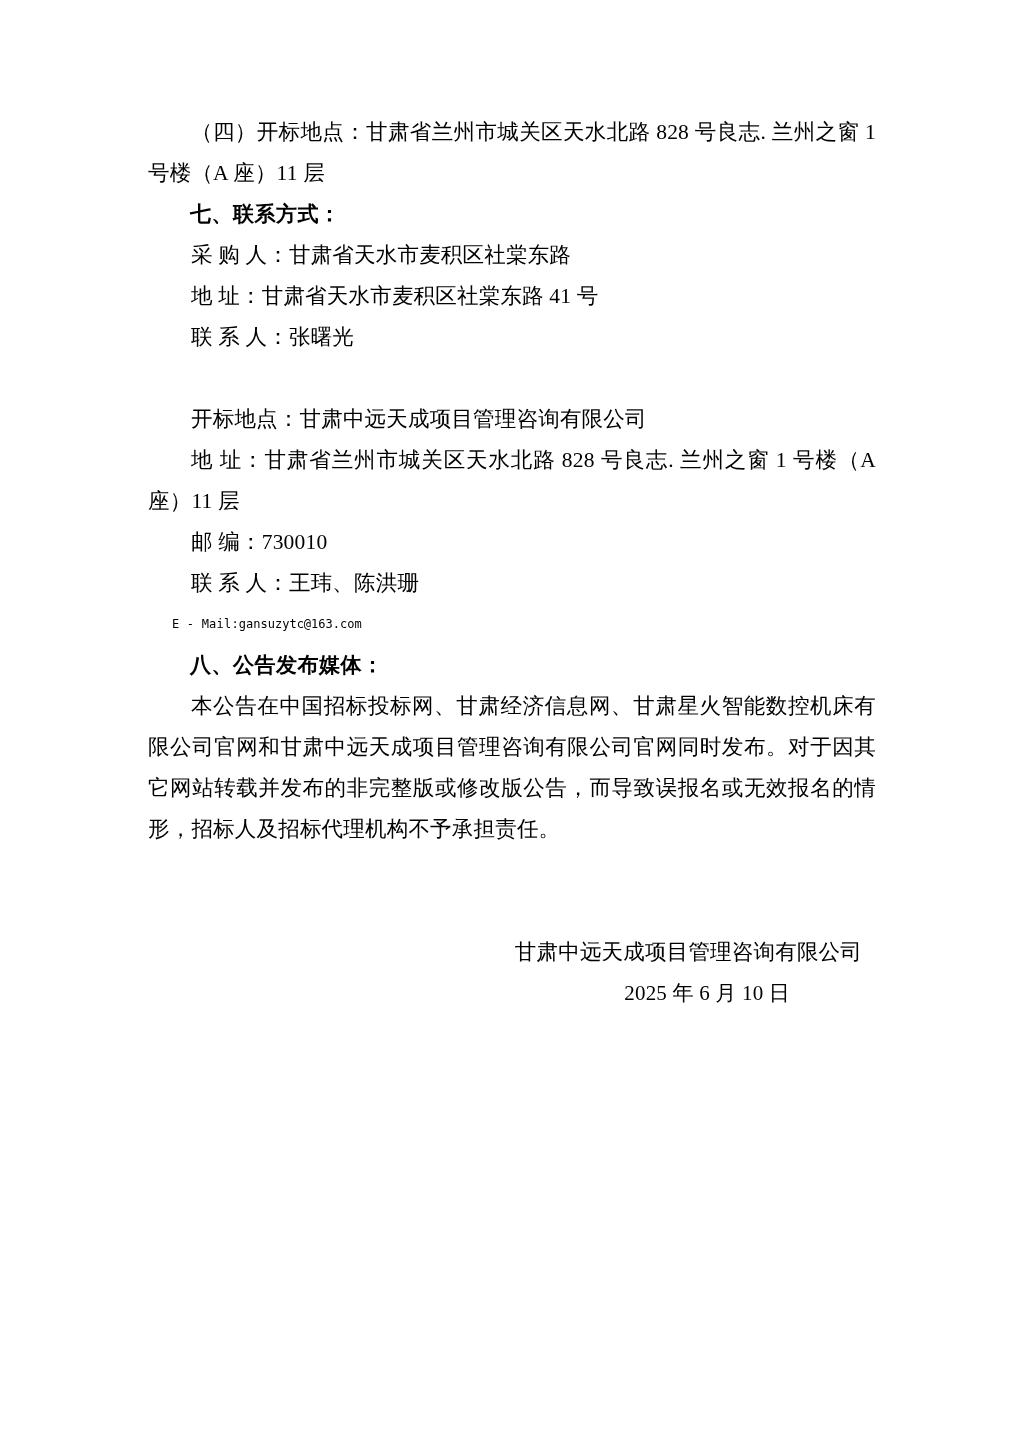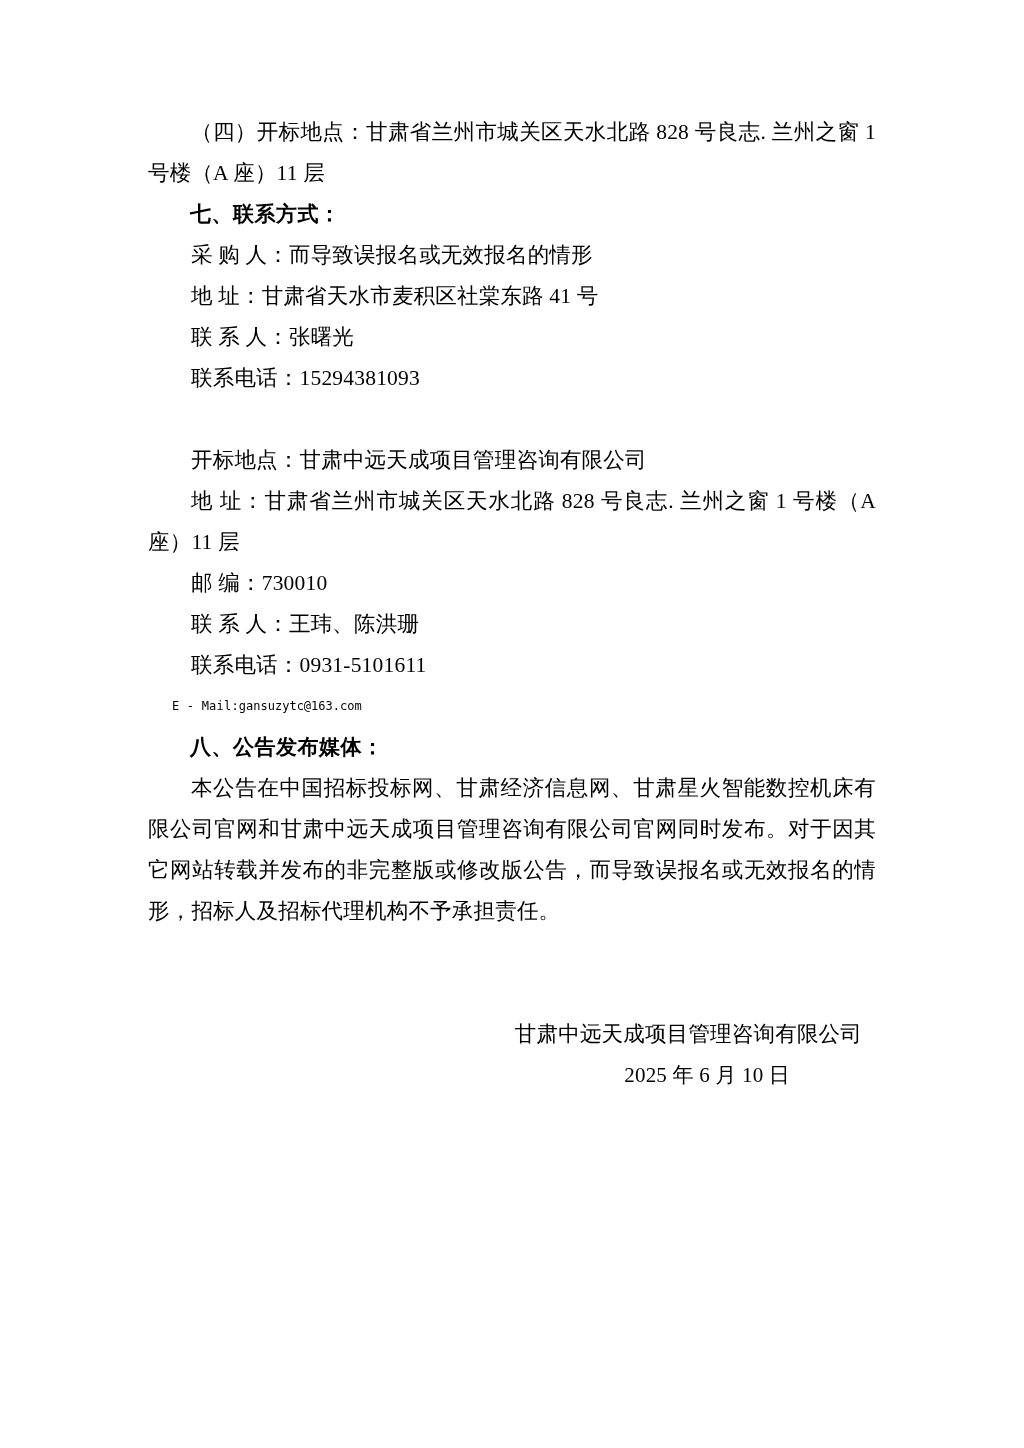--- a/index.html
+++ b/index.html
@@ -80,56 +80,50 @@
 
 <div class="page">
 
   <div class="body-text">
 
     <p class="indent2">（四）开标地点：甘肃省兰州市城关区天水北路 828 号良志. 兰州之窗 1 号楼（A 座）11 层</p>
 
     <p class="heading">七、联系方式：</p>
 
     <p class="kv">
-      <span class="k">采  购  人：</span><span class="v">而导致误报名或无效报名的情形</span>
+      <span class="k">采  购  人：</span><span class="v">甘肃省天水市麦积区社棠东路</span>
     </p>
 
     <p class="kv">
       <span class="k">地       址：</span><span class="v">甘肃省天水市麦积区社棠东路 41 号</span>
     </p>
 
     <p class="kv">
       <span class="k">联 系 人：</span><span class="v">张曙光</span>
     </p>
 
-    <p class="kv">
-      <span class="k">联系电话：</span><span class="v">15294381093</span>
-    </p>
 
     <div class="blank-line"></div>
 
     <p class="kv">
       <span class="k">开标地点：</span><span class="v">甘肃中远天成项目管理咨询有限公司</span>
     </p>
 
     <p class="kv">
       <span class="k">地       址：</span><span class="v">甘肃省兰州市城关区天水北路 828 号良志. 兰州之窗 1 号楼（A 座）11 层</span>
     </p>
 
     <p class="kv">
       <span class="k">邮       编：</span><span class="v">730010</span>
     </p>
 
     <p class="kv">
       <span class="k">联 系 人：</span><span class="v">王玮、陈洪珊</span>
     </p>
 
-    <p class="kv">
-      <span class="k">联系电话：</span><span class="v">0931-5101611</span>
-    </p>
 
     <p class="kv mono">
       <span class="k">E - Mail:</span><span class="v">gansuzytc@163.com</span>
     </p>
 
     <p class="heading">八、公告发布媒体：</p>
 
     <p class="indent2">本公告在中国招标投标网、甘肃经济信息网、甘肃星火智能数控机床有限公司官网和甘肃中远天成项目管理咨询有限公司官网同时发布。对于因其它网站转载并发布的非完整版或修改版公告，而导致误报名或无效报名的情形，招标人及招标代理机构不予承担责任。</p>
 
     <div class="sig-block">

